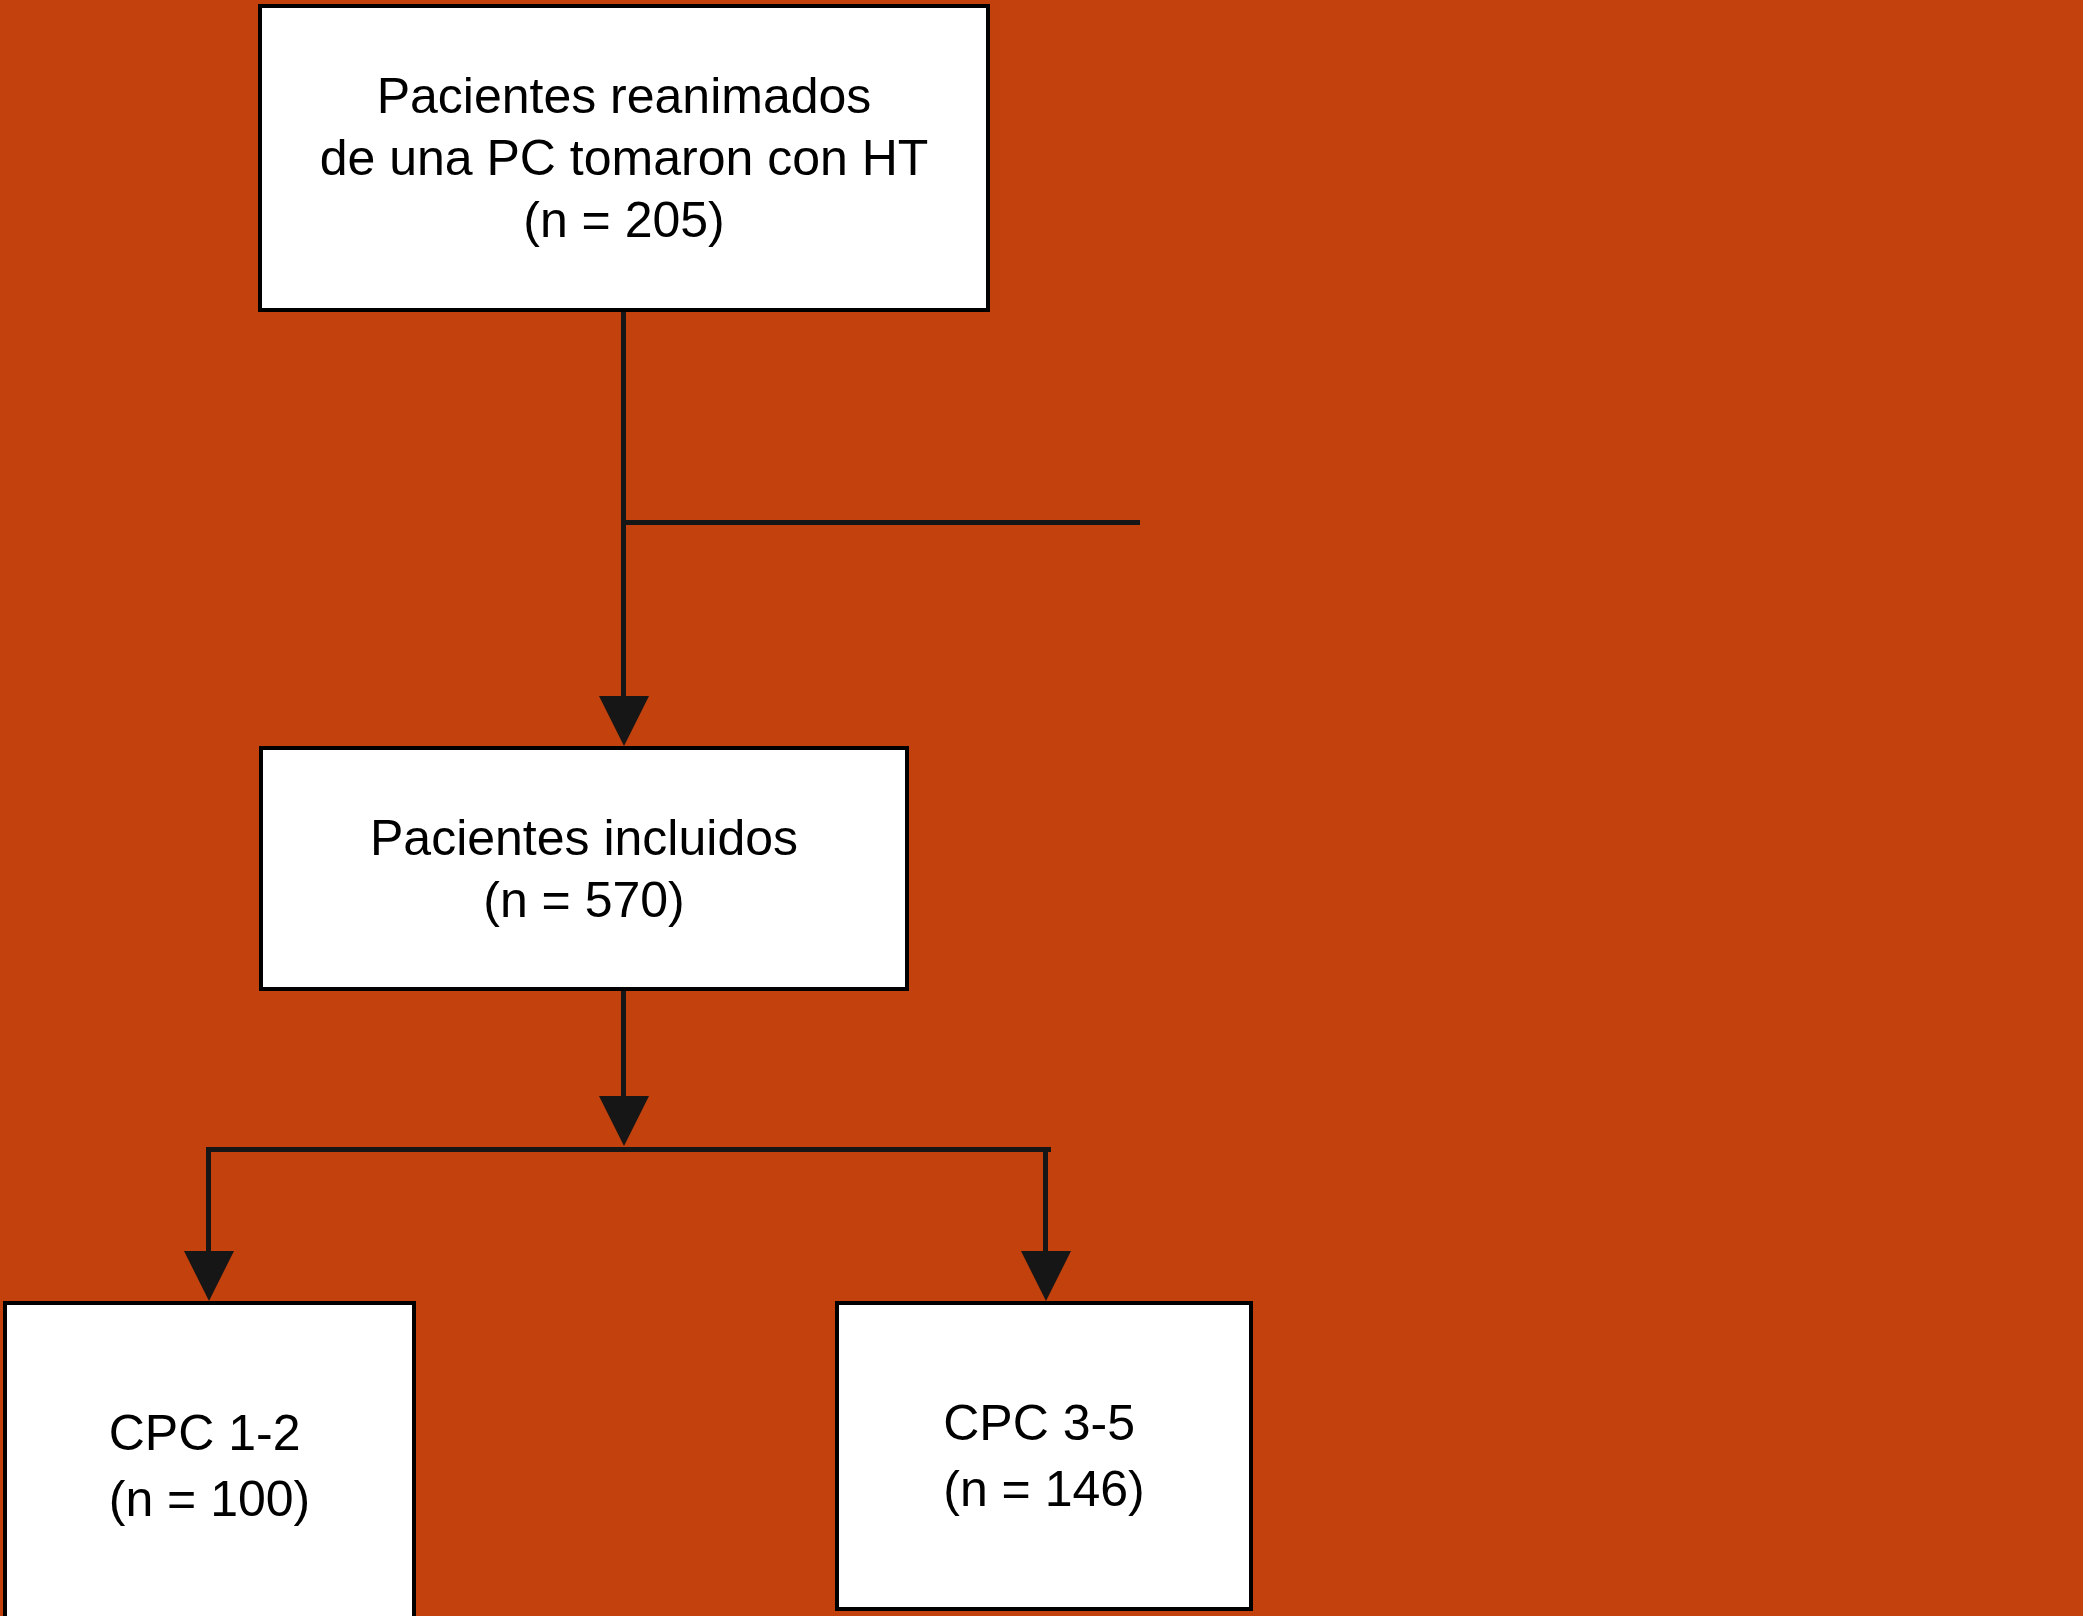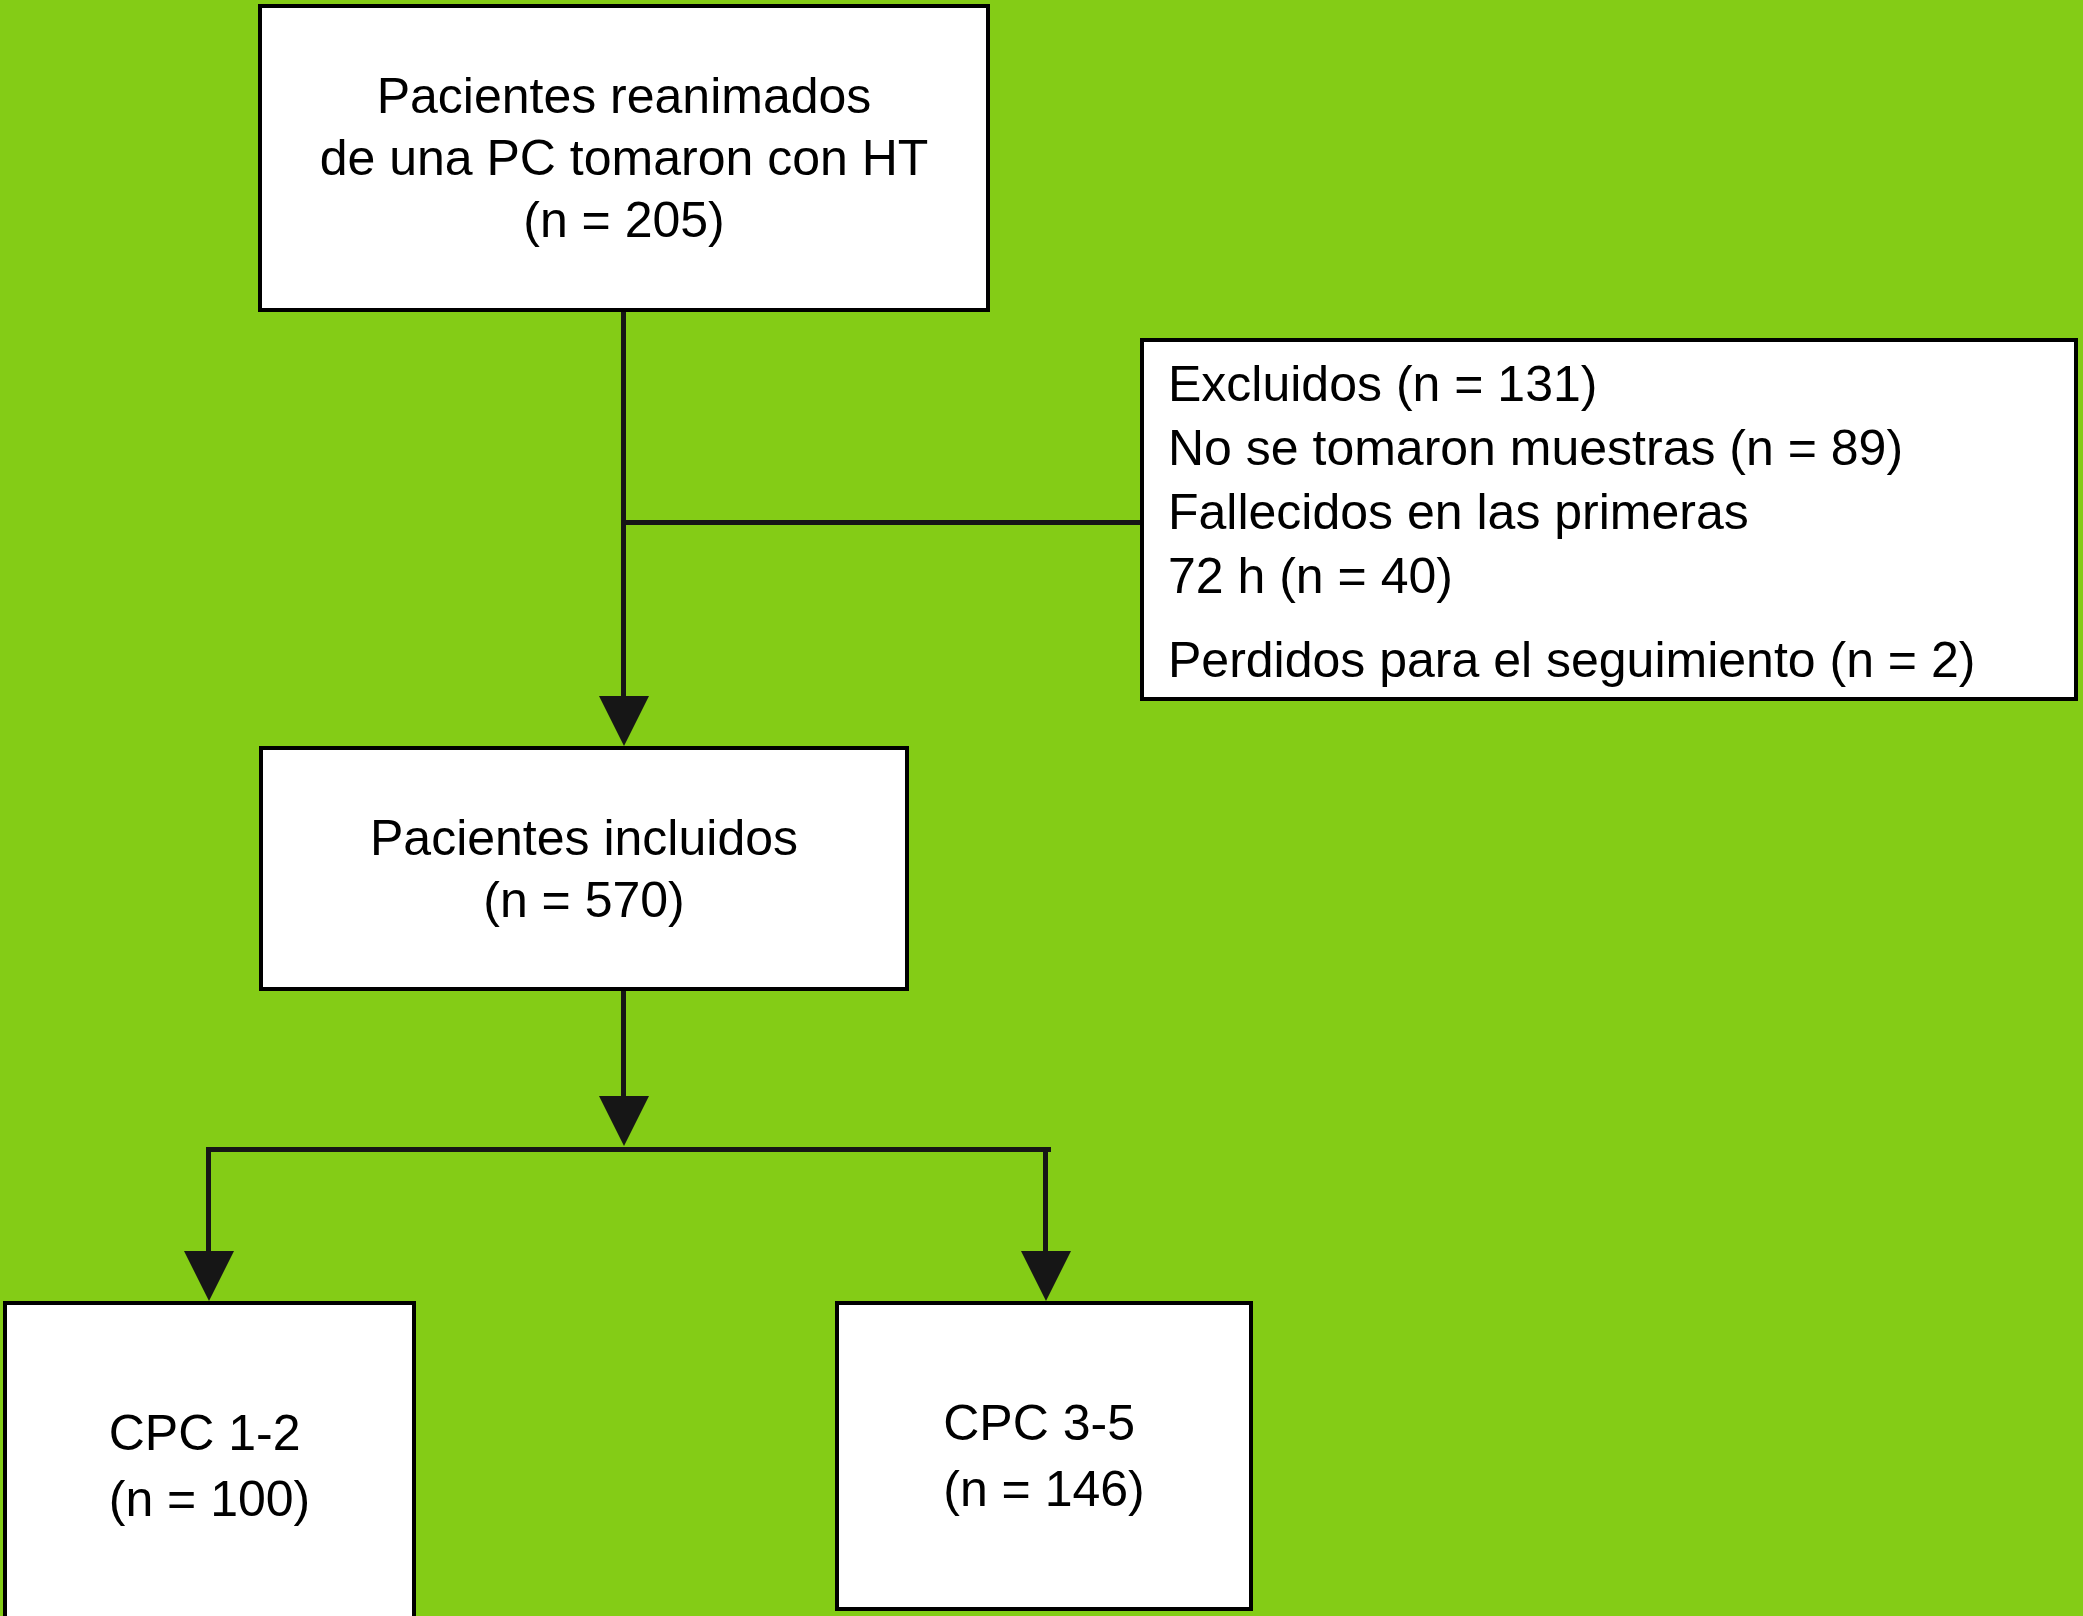--- a/index.html
+++ b/index.html
@@ -4,21 +4,21 @@
 <style>
   html, body {
     margin: 0;
     padding: 0;
     background: #ffffff;
   }
   .canvas {
     position: relative;
     width: 2083px;
     height: 1616px;
-    background: #84cc16;
+    background: #c2410c;
     font-family: "Liberation Sans", "DejaVu Sans", sans-serif;
     color: #000000;
     overflow: hidden;
   }
   
   .node {
     position: absolute;
     box-sizing: border-box;
     border: 4px solid #000000;
     background: #ffffff;
@@ -81,27 +81,20 @@
   <div class="arrow-down" id="arrow-split"></div>
   <div class="arrow-down" id="arrow-cpc12"></div>
   <div class="arrow-down" id="arrow-cpc35"></div>
 
   <div class="node centered" id="node-resuscitated">
     <span class="line">Pacientes reanimados</span>
     <span class="line">de una PC tomaron con HT</span>
     <span class="line">(n = 205)</span>
   </div>
 
-  <div class="node" id="node-excluded">
-    <span class="line">Excluidos (n = 131)</span>
-    <span class="line">No se tomaron muestras (n = 89)</span>
-    <span class="line">Fallecidos en las primeras</span>
-    <span class="line">72 h (n = 40)</span>
-    <span class="line gap">Perdidos para el seguimiento (n = 2)</span>
-  </div>
 
   <div class="node centered" id="node-included">
     <span class="line">Pacientes incluidos</span>
     <span class="line">(n = 570)</span>
   </div>
 
   <div class="node centered" id="node-cpc12">
     <span class="inner-left">
       <span class="line">CPC 1-2</span>
       <span class="line">(n = 100)</span>

